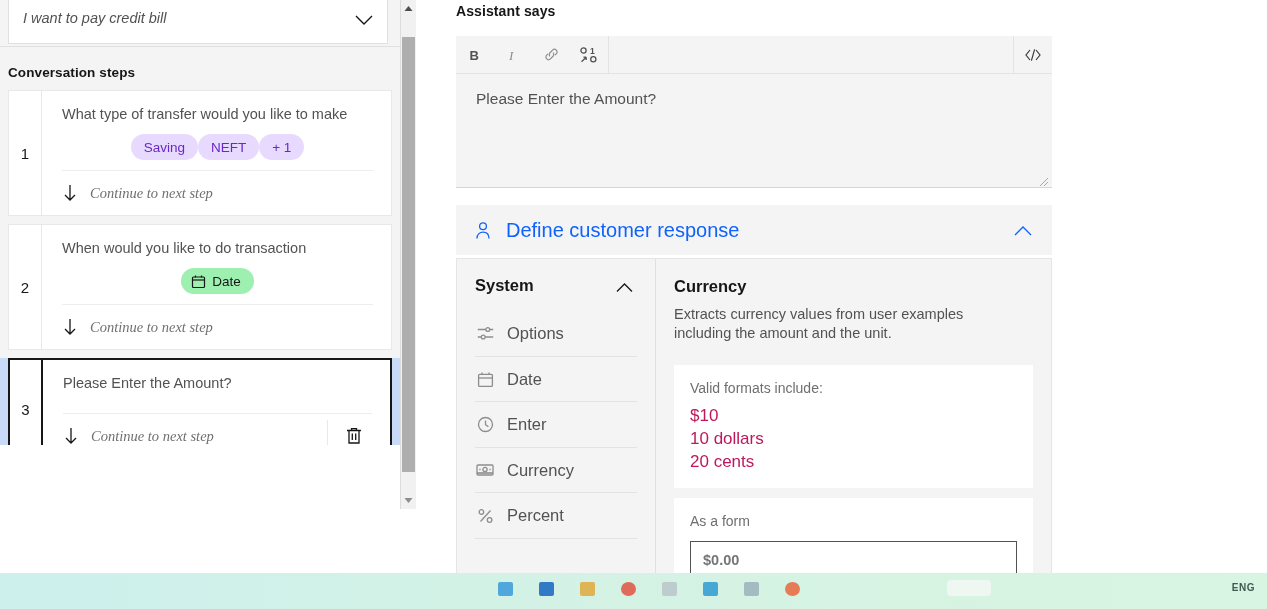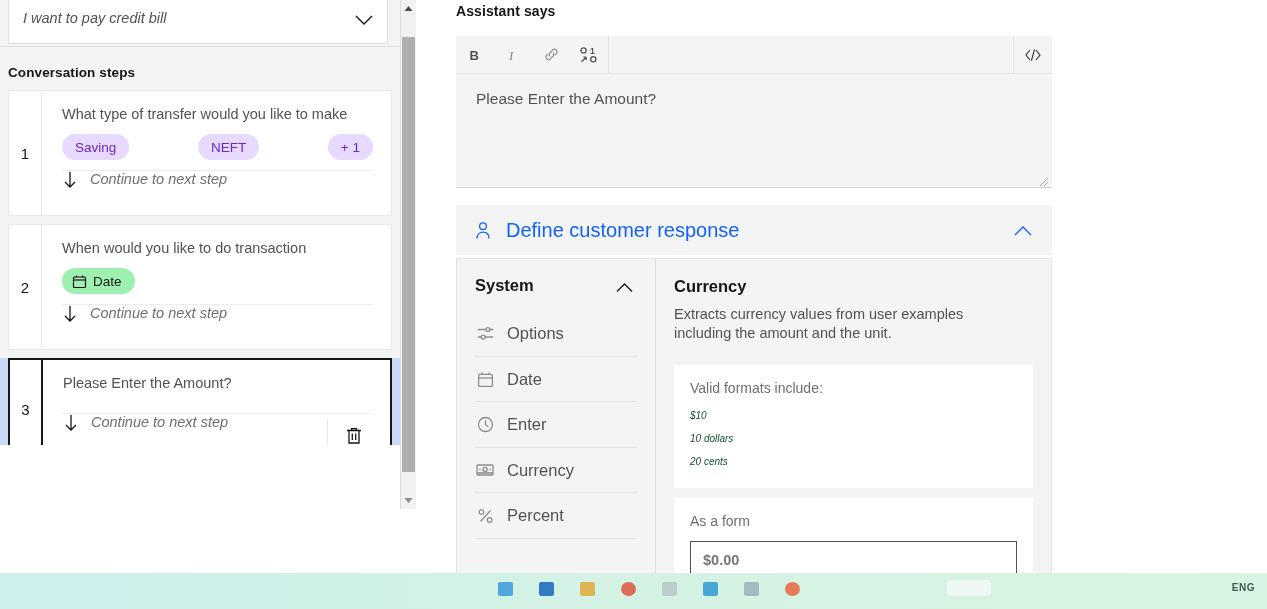--- a/index.html
+++ b/index.html
@@ -62,30 +62,30 @@
   .step-num-col {
     width: 33px; flex: 0 0 33px;
     display: flex; align-items: center; justify-content: center;
     font-size: 15px; color: #161616;
     border-right: 1px solid #e8e8e8;
   }
   .step-body { flex: 1; position: relative; padding: 13px 18px 0 20px; }
   .step-prompt {
     font-size: 14.5px; color: #525252; line-height: 20px; white-space: nowrap;
   }
-  .chips-row { display: flex; justify-content: space-between; gap: 8px; margin-top: 10px; height: 26px; }
+  .chips-row { display: flex; justify-content: center; gap: 0; margin-top: 10px; height: 26px; }
   .chip {
     height: 26px; border-radius: 13px; display: inline-flex; align-items: center;
     padding: 0 13px; font-size: 13.5px; white-space: nowrap;
   }
   .chip.purple { background: #e8daff; color: #6929c4; }
   .chip.green { background: #9ef0b0; color: #161616; gap: 6px; padding-left: 10px; }
   .step-divider { height: 1px; background: #ededed; margin-top: 10px; }
   .continue-row {
-    display: flex; align-items: flex-start; height: 44px; position: relative;
+    display: flex; align-items: center; height: 44px; position: relative; font-family: Liberation Serif, serif;
   }
   .arrow-down { width: 16px; height: 18px; margin-right: 12px; }
   .continue-text { font-size: 14.5px; font-style: italic; color: #6f6f6f; white-space: nowrap; }
   .trash-sep { position: absolute; right: 44px; top: 6px; width: 1px; height: 32px; background: #e8e8e8; }
   .trash-btn { position: absolute; right: 4px; top: 10px; width: 26px; height: 26px; cursor: pointer; }
 
   
   .lscroll { position: absolute; left: 400px; top: 0; width: 16px; height: 509px; background: #f1f1f1; border-left: 1px solid #dcdcdc;}
   .lscroll .arrow-up { position: absolute; left: 0; top: 0; width: 15px; height: 18px; }
   .lscroll .arrow-dn { position: absolute; left: 0; bottom: 0; width: 15px; height: 18px; }
@@ -163,21 +163,21 @@
   .type-item .ti-label { margin-left: 12px; font-size: 16.5px; color: #525252; }
   .type-item .ti-rule {
     position: absolute; left: 18px; bottom: 0; width: 162px; height: 1px; background: #e3e3e3;
   }
 
   .detail-pane { flex: 1; background: #f4f4f4; padding: 18px 20px 0 18px; position: relative; }
   .detail-title { font-size: 16.5px; font-weight: 700; color: #161616; }
   .detail-desc { margin-top: 9px; font-size: 14.5px; color: #525252; line-height: 19px; width: 312px; }
   .card-white { background: #ffffff; margin-top: 22px; padding: 15px 16px 16px 16px; }
   .card-label { font-size: 14px; color: #6f6f6f; }
-  .fmt-line { font-size: 10px; color: #14532d; line-height: 21px; margin-top: 2px; font-style: italic; }
+  .fmt-line { font-size: 17px; color: #be185d; line-height: 21px; margin-top: 2px; }
   .fmt-line.first { margin-top: 9px; }
   .card-white2 { background: #ffffff; margin-top: 10px; padding: 15px 16px 18px 16px; }
   .form-input {
     margin-top: 12px; width: 327px; height: 37px; background: #ffffff;
     border: 1px solid #525252; font-family: "Liberation Sans", sans-serif;
     font-size: 14.5px; color: #6f6f6f; padding: 0 12px; font-weight: bold;
   }
   .rp-inner-scrollbar { position: absolute; right: 0px; top: 110px; width: 2px; height: 78px; background: #d8d8d8; }
 
   

